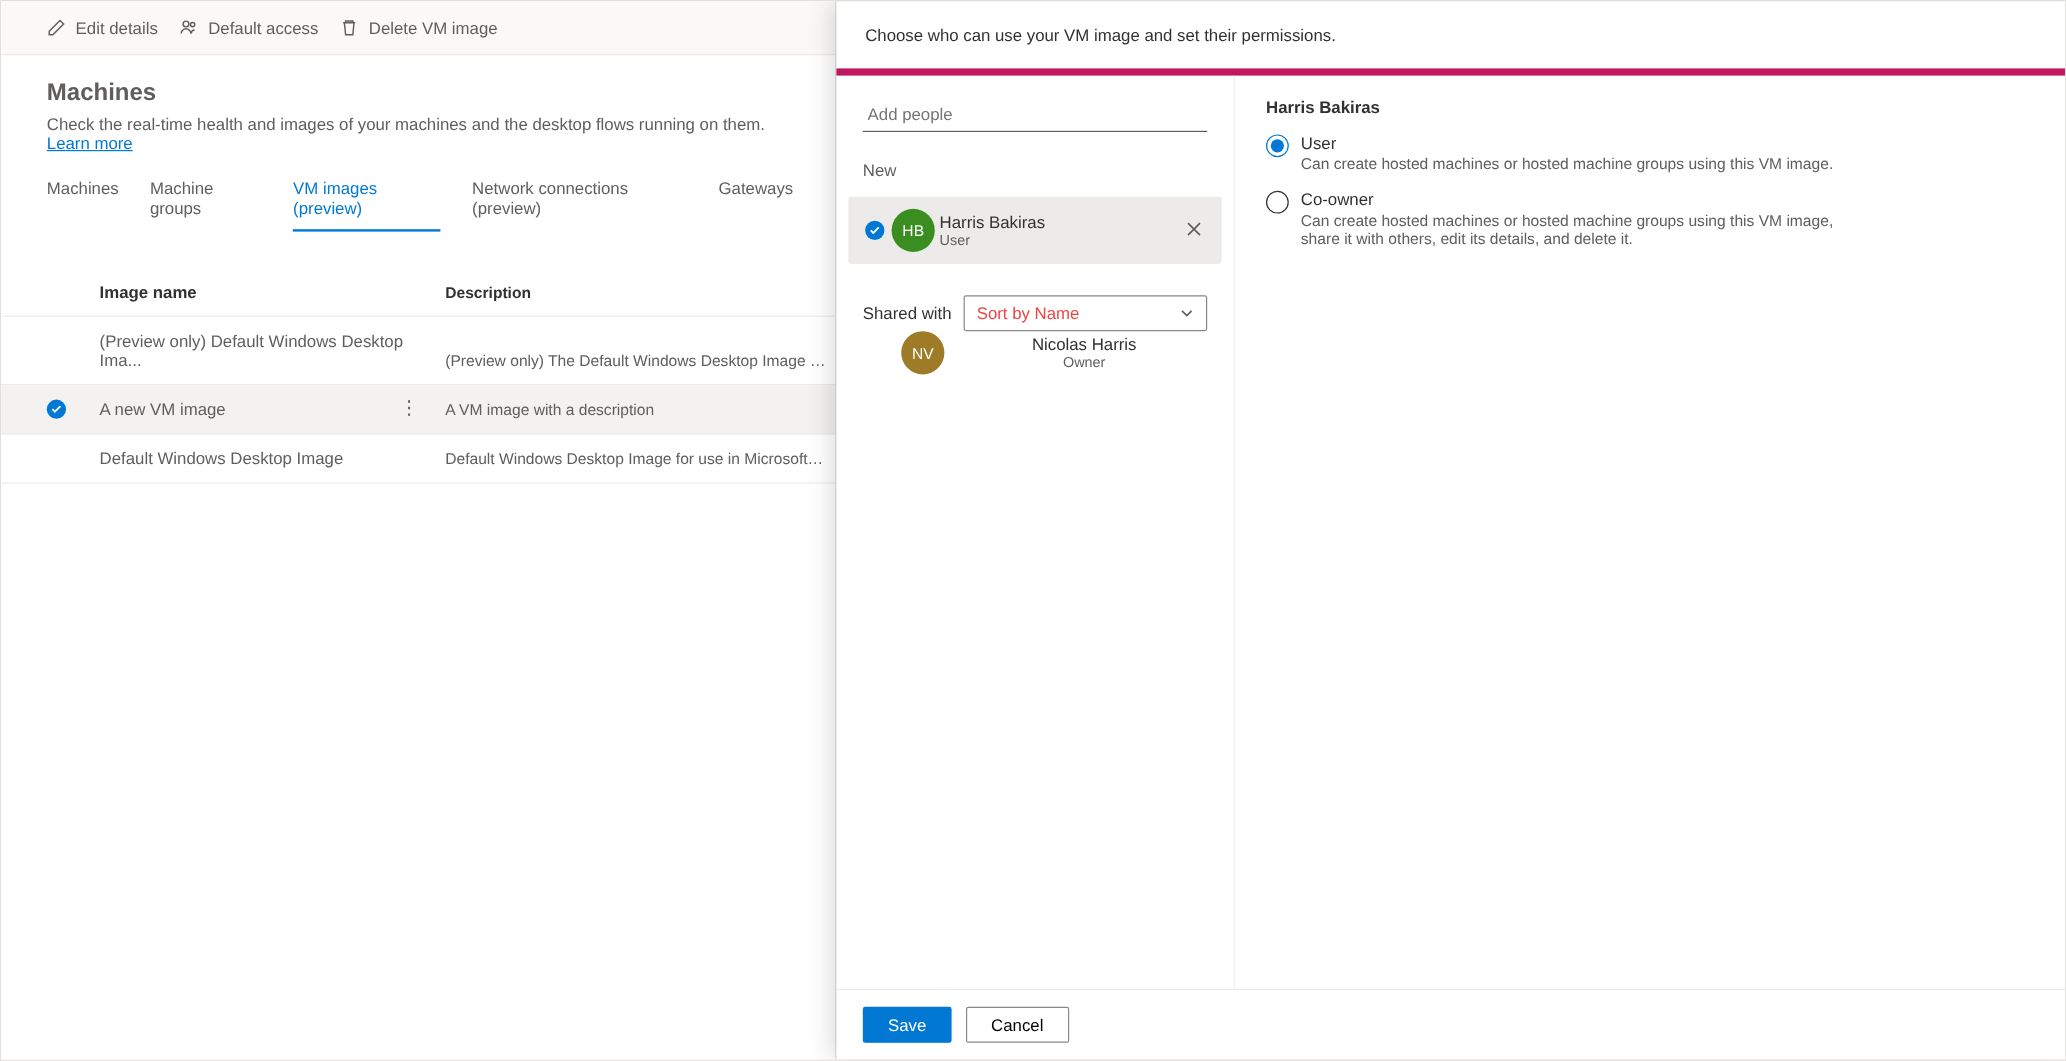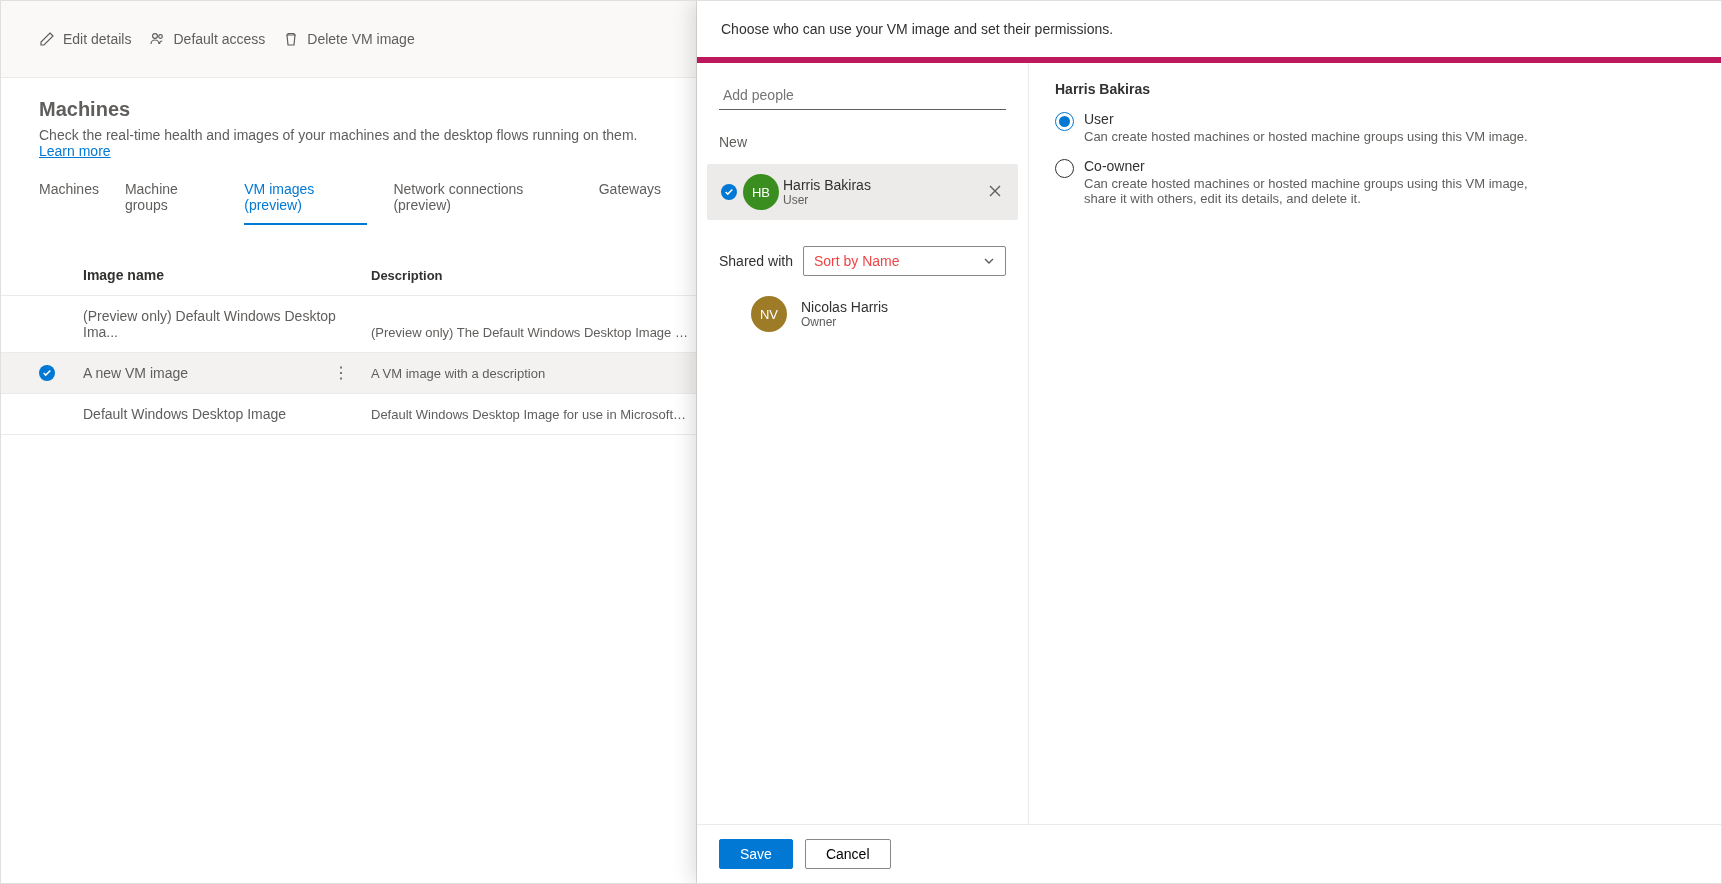--- a/index.html
+++ b/index.html
@@ -21,21 +21,21 @@
       left: 0; top: 0;
       width: 698px;
       height: 100%;
       background: #fff;
     }
     
     .command-bar {
       display: flex;
       align-items: center;
       gap: 18px;
-      padding: 30px 38px;
+      padding: 14px 38px;
       color: #605e5c;
       background: #faf9f8;
       border-bottom: 1px solid #edebe9;
     }
     .command-bar-item {
       display: inline-flex;
       align-items: center;
       gap: 8px;
       cursor: pointer;
       color: #605e5c;
@@ -211,25 +211,25 @@
       display:flex;
       align-items:center;
       justify-content:space-between;
       cursor:pointer;
       font-size:14px;
       color:#ef4444;
     }
     .select-box svg { width:12px; height:12px; }
     
     .owner-row {
-      margin-top: 20px;
       display:flex;
       align-items:center;
       gap: 14px;
       padding-left: 32px;
+      text-align: center;
     }
     
     
     .perm-title { font-weight:600; margin-bottom:14px; }
     .radio-option {
       display:flex;
       gap:10px;
       margin-bottom:14px;
       cursor:pointer;
     }

